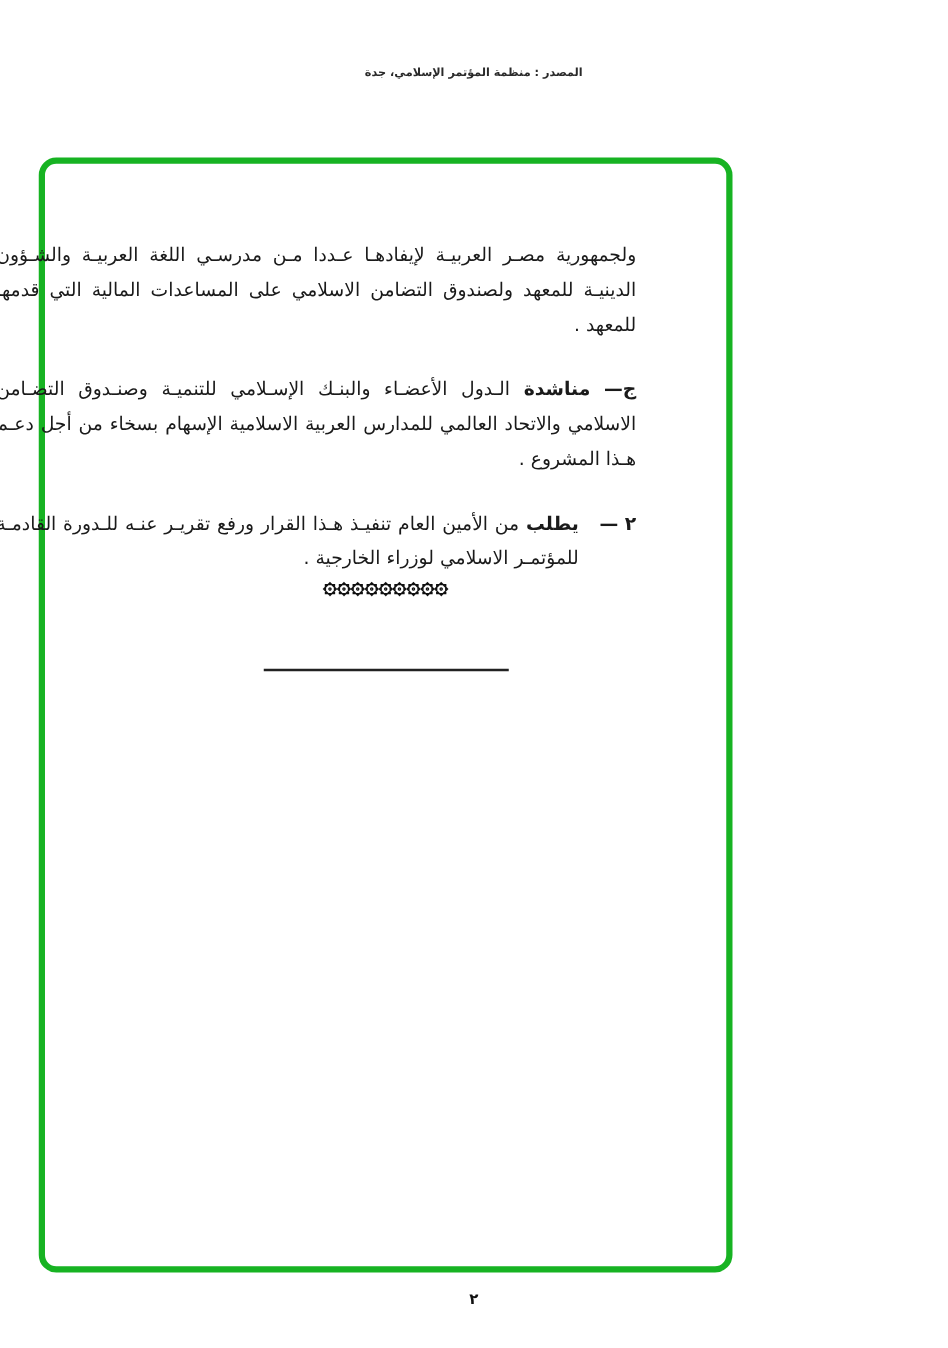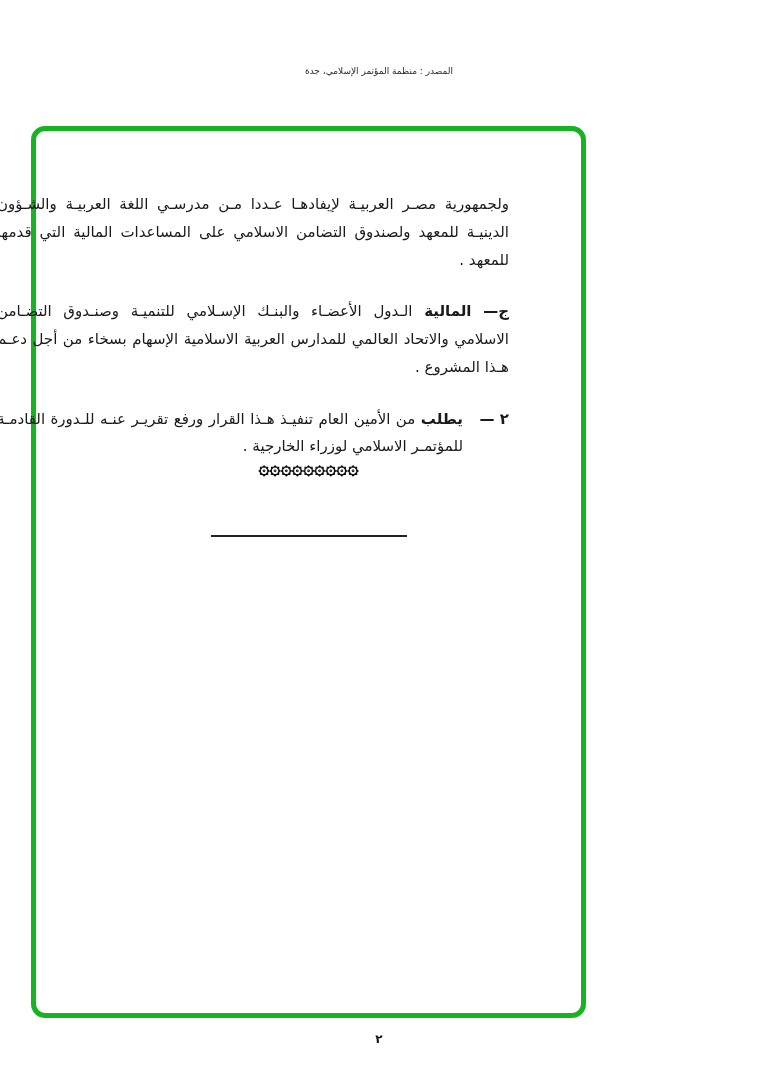--- a/index.html
+++ b/index.html
@@ -25,23 +25,23 @@
     text-align: center;
     direction: rtl;
   }
   .header-line1 {
     font-size: 11.5px;
     font-weight: bold;
     color: #101010;
     letter-spacing: 0.2px;
   }
   .header-line2 {
-    margin-top: 14px;
+    margin-top: 2px;
     font-size: 9px;
-    font-weight: normal;
+    font-weight: bold;
     color: #2a2a2a;
   }
 
   
   .doc-frame {
     position: absolute;
     box-sizing: border-box;
     left: 31px;
     top: 126px;
     width: 555px;
@@ -129,21 +129,21 @@
 <div class="page-header">
   <div class="header-line2">المصدر :  منظمة المؤتمر الإسلامي، جدة</div>
 </div>
 
 <div class="doc-frame">
 
   <div class="doc-content">
 
     <p class="para">ولجمهورية مصـر العربيـة لإيفادهـا عـددا مـن مدرسـي اللغة العربيـة والشـؤون الدينيـة للمعهد ولصندوق التضامن الاسلامي على المساعدات المالية التي قدمها للمعهد .</p>
 
-    <p class="para"><span class="item-label">ج—</span> <span class="bold-word">المالية</span> <span>الـدول الأعضـاء والبنـك الإسـلامي للتنميـة وصنـدوق التضـامن الاسلامي والاتحاد العالمي للمدارس العربية الاسلامية الإسهام بسخاء من أجل دعـم هـذا المشروع .</span></p>
+    <p class="para"><span class="item-label">ج—</span> <span class="bold-word">مناشدة</span> <span>الـدول الأعضـاء والبنـك الإسـلامي للتنميـة وصنـدوق التضـامن الاسلامي والاتحاد العالمي للمدارس العربية الاسلامية الإسهام بسخاء من أجل دعـم هـذا المشروع .</span></p>
 
     <div class="numbered-item">
       <span class="num-marker">٢ —</span>
       <span class="bold-word">يطلب</span>
       <span>من الأمين العام تنفيـذ هـذا القرار ورفع تقريـر عنـه للـدورة القادمـة للمؤتمـر الاسلامي لوزراء الخارجية .</span>
     </div>
 
   </div>
 
   <div class="ornament-row">۞۞۞۞۞۞۞۞۞</div>

